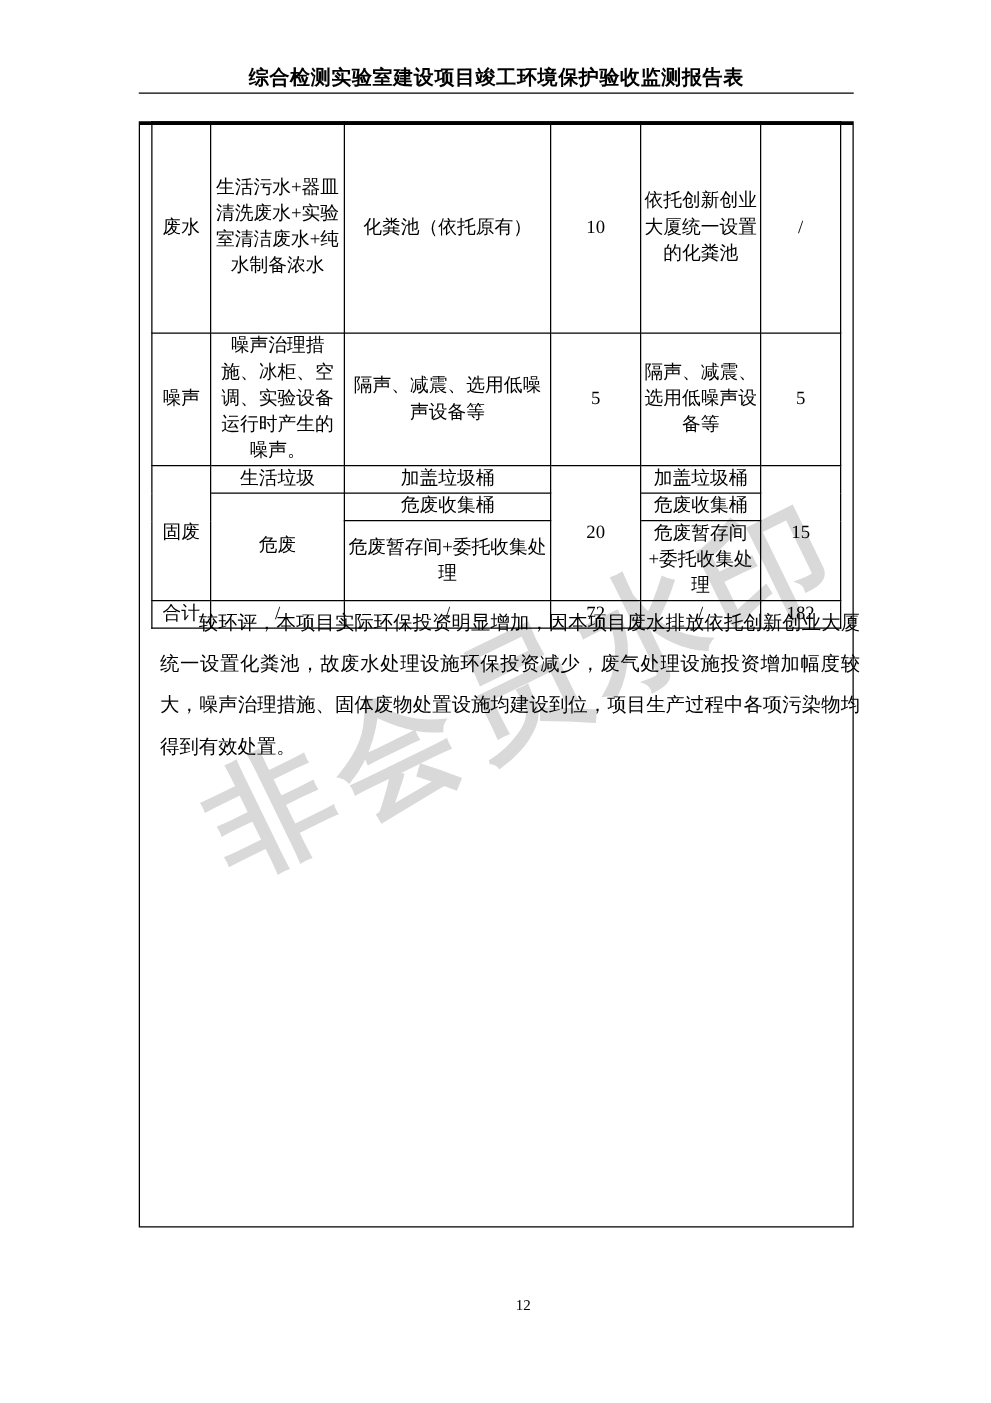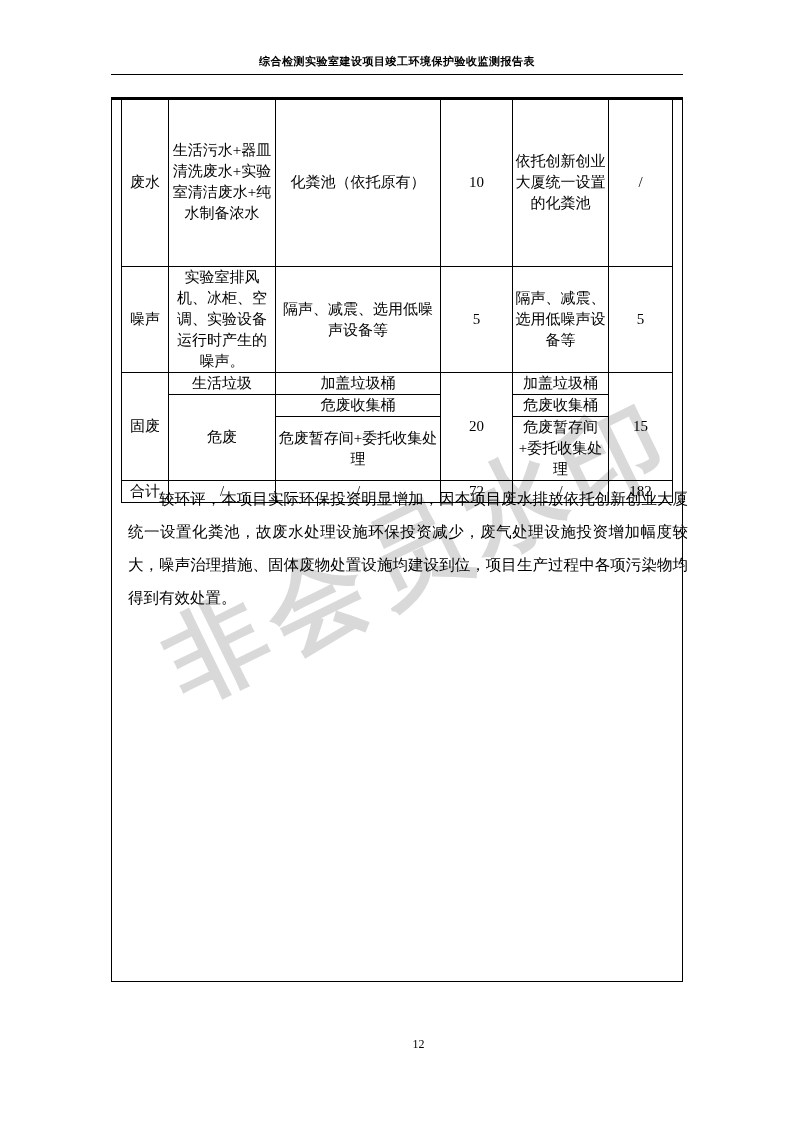--- a/index.html
+++ b/index.html
@@ -27,21 +27,21 @@
   .doc-header{
     position:absolute;
     left:111px;top:50px;
     width:572px;height:24px;
     border-bottom:1.5px solid #000;
     text-align:center;
     z-index:2;
   }
   .doc-title{
     font-family:"DejaVu Sans","Liberation Sans",sans-serif;
-    font-size:11px;
+    font-size:16px;
     font-weight:bold;
     letter-spacing:0.5px;
     line-height:24px;
   }
   .frame{
     position:absolute;
     left:111px;top:97px;
     width:572px;height:885px;
     box-sizing:border-box;
     border:1.5px solid #000;
@@ -117,21 +117,21 @@
       <tr style="height:169px">
         <td>废水</td>
         <td class="c-src">生活污水+器皿清洗废水+实验室清洁废水+纯水制备浓水</td>
         <td class="c-mea">化粪池（依托原有）</td>
         <td>10</td>
         <td class="c-act">依托创新创业大厦统一设置的化粪池</td>
         <td>/</td>
       </tr>
       <tr style="height:86px">
         <td>噪声</td>
-        <td class="c-src">实验室排风机、冰柜、空调、实验设备运行时产生的噪声。</td>
+        <td class="c-src">噪声治理措施、冰柜、空调、实验设备运行时产生的噪声。</td>
         <td class="c-mea">隔声、减震、选用低噪声设备等</td>
         <td>5</td>
         <td class="c-act">隔声、减震、选用低噪声设备等</td>
         <td>5</td>
       </tr>
       <tr style="height:21px">
         <td rowspan="3">固废</td>
         <td>生活垃圾</td>
         <td class="c-mea">加盖垃圾桶</td>
         <td rowspan="3">20</td>

